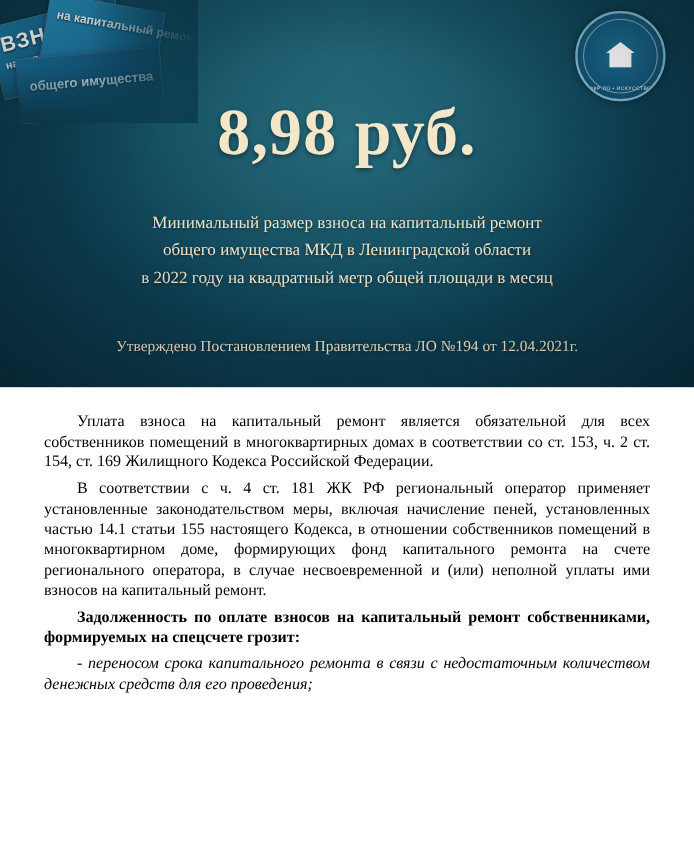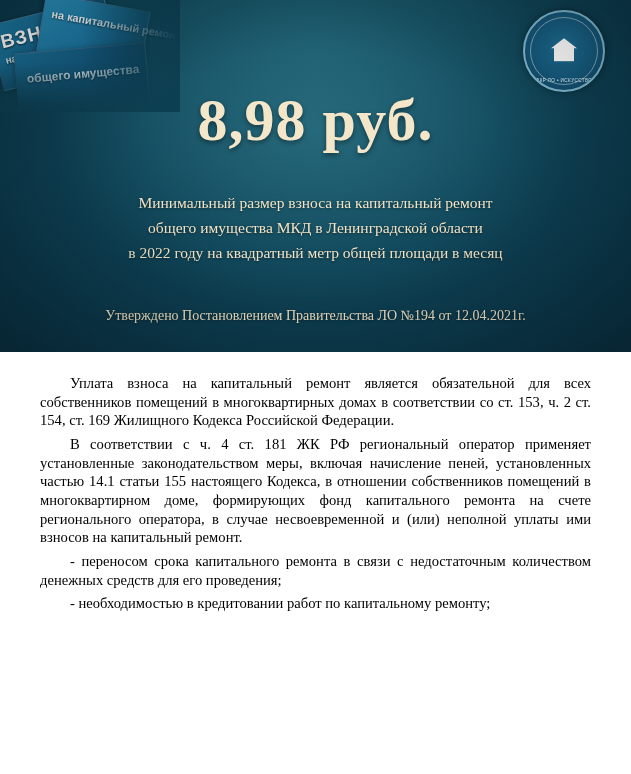--- a/index.html
+++ b/index.html
@@ -206,20 +206,21 @@
   .body-text p {
     margin: 0 0 5px 0;
     text-indent: 30px;
   }
   .body-text p.bold {
     font-weight: bold;
     text-indent: 30px;
   }
   .body-text p.bullet {
     text-indent: 30px;
+    font-style: italic;
   }
 </style>
 </head>
 <body>
 
 <div class="page">
 
   <div class="banner">
     <div class="banner-glow"></div>
 
@@ -254,17 +255,17 @@
     </div>
 
     <div class="approved">Утверждено Постановлением Правительства ЛО №194 от 12.04.2021г.</div>
 
     <div class="banner-vignette"></div>
   </div>
 
   <div class="body-text">
     <p>Уплата взноса на капитальный ремонт является обязательной для всех собственников помещений в многоквартирных домах в соответствии со ст. 153, ч. 2 ст. 154, ст. 169 Жилищного Кодекса Российской Федерации.</p>
     <p>В соответствии с ч. 4 ст. 181 ЖК РФ региональный оператор применяет установленные законодательством меры, включая начисление пеней, установленных частью 14.1 статьи 155 настоящего Кодекса, в отношении собственников помещений в многоквартирном доме, формирующих фонд капитального ремонта на счете регионального оператора, в случае несвоевременной и (или) неполной уплаты ими взносов на капитальный ремонт.</p>
+    <p class="bold">Задолженность по оплате взносов на капитальный ремонт собственниками, формируемых на спецсчете грозит:</p>
     <p class="bullet">- переносом срока капитального ремонта в связи с недостаточным количеством денежных средств для его проведения;</p>
-    <p class="bullet">- необходимостью в кредитовании работ по капитальному ремонту;</p>
   </div>
 
 </div>
 
 </body></html>

